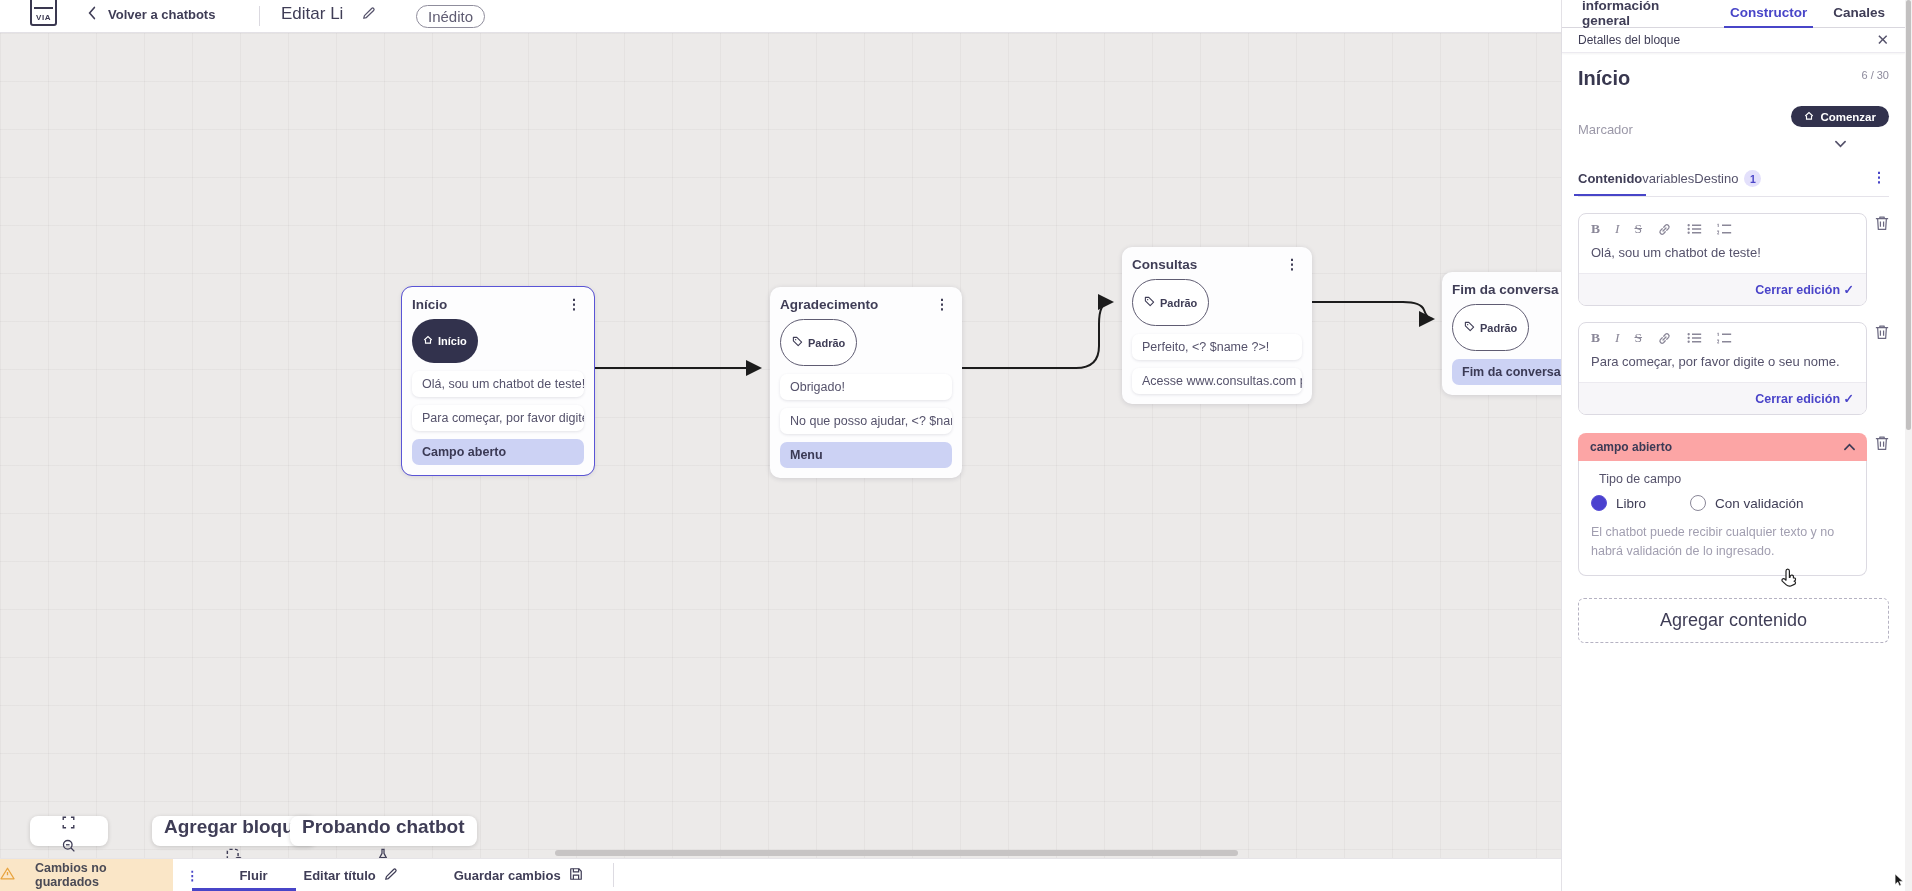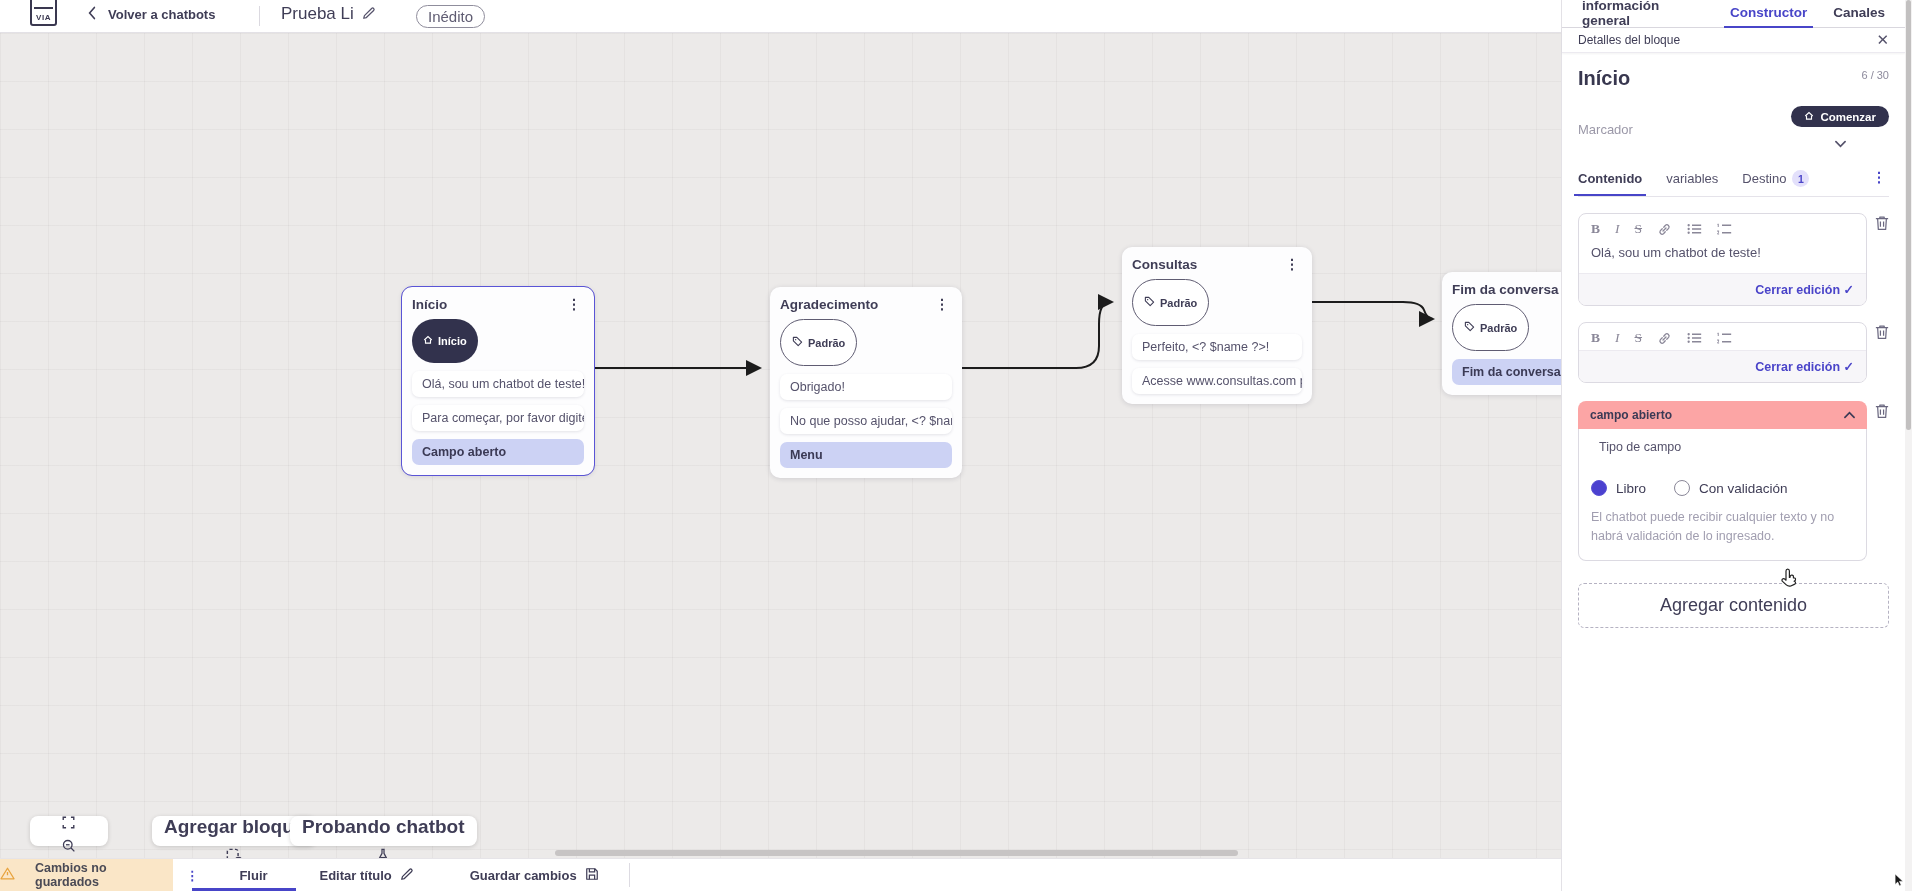--- a/index.html
+++ b/index.html
@@ -47,80 +47,80 @@
   .drawer-head { height:25px; display:flex; align-items:center; justify-content:space-between; padding:0 16px; font-size:12px; color:#3f3d56; border-bottom:1px solid #eceaf0; box-shadow:0 1px 2px rgba(0,0,0,.05); }
   .close-x { font-size:15px; color:#55526b; cursor:pointer; }
   .panel-body { padding:14px 16px 0; }
   .title-row { display:flex; justify-content:space-between; align-items:flex-start; }
   .block-name { font-size:20px; font-weight:600; color:#38374f; }
   .char-counter { font-size:11px; color:#8d8a9c; margin-top:2px; }
   .marker-row { display:flex; justify-content:space-between; align-items:center; margin-top:16px; }
   .marker-label { font-size:13px; color:#9b98a8; }
   .marker-right { display:flex; align-items:center; gap:7px;flex-direction:column; }
   .marker-pill { display:inline-flex; align-items:center; gap:6px; background:#32324d; color:#fff; font-size:11.5px; font-weight:bold; border-radius:999px; padding:4.5px 13px; cursor:pointer; }
-  .tabs2 { display:flex; align-items:center; gap:24px; margin-top:14px; border-bottom:1px solid #e5e3ea; font-size:13px; color:#55526b; }
+  .tabs2 { display:flex; align-items:center; margin-top:14px; border-bottom:1px solid #e5e3ea; font-size:13px; color:#55526b; }
   .tabs2 .t { padding:4px 0 9px; cursor:pointer; position:relative; display:flex; align-items:center; gap:6px; }
   .tabs2 .t.active { color:#3f3d56; font-weight:bold; }
   .tabs2 .t.active::after { content:""; position:absolute; left:-4px; right:-4px; bottom:-1px; height:2.5px; background:#4845c8; }
   .count-badge { background:#e3e0fb; color:#4c46c8; font-size:10.5px; font-weight:bold; width:17px; height:17px; border-radius:50%; display:flex; align-items:center; justify-content:center; }
   .tabs2 .kebab { margin-left:auto; color:#4845c8; padding-bottom:8px; }
 
   .editor-wrap { display:flex; gap:8px; margin-top:16px; align-items:flex-start; }
   .editor { flex:1; border:1px solid #dcdae2; border-radius:8px; background:#fff; overflow:hidden; }
   .ed-toolbar { display:flex; align-items:center; gap:15px; padding:7px 12px 4px; color:#8a8798; font-size:13.5px; }
   .ed-toolbar .tbtn { cursor:pointer; display:inline-flex; align-items:center; font-family:"Liberation Serif",serif; }
   .ed-text { padding:2px 12px 10px; font-size:13px; color:#55526b; line-height:1.55; min-height:20px; outline:none; }
   .ed-footer { background:#f7f6f9; border-top:1px solid #eceaf0; padding:8px 12px; text-align:right; font-size:12.5px; font-weight:bold; color:#4a44c9; cursor:pointer; }
   .trash { color:#6b6880; cursor:pointer; margin-top:2px; }
 
   .field-wrap { display:flex; gap:8px; margin-top:18px; align-items:flex-start; }
   .field-card { flex:1; }
   .field-head { background:#fca5a5; border-radius:8px 8px 0 0; padding:7px 12px; display:flex; justify-content:space-between; align-items:center; font-size:12px; font-weight:bold; color:#3b3a55; cursor:pointer; }
   .field-body { border:1px solid #dcdae2; border-top:none; border-radius:0 0 8px 8px; padding:11px 12px 14px; background:#fff; }
   .type-label { font-size:12.5px; color:#55526b; padding-left:8px; }
-  .radio-row { display:flex; align-items:center; gap:28px; margin-top:26px; font-size:13.5px; color:#3f3d56; }
+  .radio-row { display:flex; align-items:center; gap:44px; margin-top:9px; font-size:13.5px; color:#3f3d56; }
   .radio-opt { display:flex; align-items:center; gap:9px; cursor:pointer; }
   .radio { width:16px; height:16px; border-radius:50%; border:1.5px solid #8a8798; background:#fff; }
   .radio.on { background:#4b41cf; border-color:#5b52d6; }
   .field-desc { margin-top:12px; font-size:12.5px; color:#a19eb0; line-height:1.5; }
 
   .add-content { margin-top:22px; border:1.5px dashed #b5b2c2; border-radius:6px; padding:11px; text-align:center; font-size:18px; color:#3f3d56; cursor:pointer; background:transparent; width:100%; }
 
   
   .vscroll { position:absolute; right:0; top:0; width:7px; height:891px; background:#f3f2f2; z-index:12; }
   .vscroll .thumb { position:absolute; top:0; left:1px; width:5px; height:430px; background:#c2c0c0; border-radius:3px; }
   .cursor-hand { position:absolute; left:1777px; top:567px; z-index:30; pointer-events:none; }
   .cursor-corner { position:absolute; left:1894px; top:873px; z-index:30; pointer-events:none; }
 
   
   .footbar { position:absolute; left:0; top:858px; width:1561px; height:33px; background:#fff; border-top:1px solid #e6e4e8; display:flex; align-items:stretch; z-index:7; font-size:12.5px; }
   .unsaved { width:173px; background:#fae6c7; display:flex; align-items:center; justify-content:center; gap:20px; font-weight:bold; color:#4a4a55; }
   .foot-kebab { display:flex; align-items:center; padding:0 13px; color:#4845c8; cursor:pointer; font-weight:bold; }
   .flow-tab { width:84px; display:flex; align-items:center; justify-content:center; color:#3f3d56; font-weight:600; font-size:13px; position:relative; cursor:pointer; }
   .flow-tab::after { content:""; position:absolute; left:-20px; right:0; bottom:0; height:3px; background:#4845c8; }
-  .foot-btn { display:flex; align-items:center; gap:8px; color:#3f3d56; font-weight:600; font-size:13px; padding:0 8px; margin-left:16px; cursor:pointer; }
+  .foot-btn { display:flex; align-items:center; gap:8px; color:#3f3d56; font-weight:600; font-size:13px; padding:0 8px; cursor:pointer; }
   .foot-div { width:1px; background:#dddbe2; margin:4px 0 4px 22px; }
 </style>
 </head>
 <body>
 
 <div class="page">
 
   <div class="topbar">
     <div class="logo">
         <span>VIA</span>
       </div>
     <div class="back">
       <span><svg width="8" height="14" viewBox="0 0 10 16">
             <path d="M8 1 2 8l6 7" fill="none" stroke="#3f3d56" stroke-width="2" stroke-linecap="round"></path>
           </svg></span>
       <span>Volver a chatbots</span>
     </div>
     <div class="tb-divider"></div>
-    <span class="bot-title">Prueba Li</span>
+    <span class="bot-title">Editar Li</span>
     <span class="tb-pencil pencil"><svg width="14" height="14" viewBox="0 0 16 16">
           <path d="M2 14l.8-3L11 2.8a1.6 1.6 0 0 1 2.3 2.3L5 13.2 2 14z" fill="none" stroke="#55526b" stroke-width="1.4" stroke-linejoin="round"></path>
         </svg></span>
     <span class="status-pill">Inédito</span>
   </div>
 
   <div class="canvas">
     <svg class="wires">
       <defs>
         <marker id="arr" markerWidth="9" markerHeight="9" refX="7" refY="4" orient="auto">
@@ -340,20 +340,21 @@
                   <path d="M6 2.5h11M6 7h11M6 11.5h11" stroke="#8a8798" stroke-width="1.6"></path>
                 </svg>
               </span>
             <span class="tbtn">
                 <svg width="15" height="12" viewBox="0 0 18 14">
                   <path d="M1.5 1v3.6M.6 1.4l.9-.5M.5 9.5h2M.5 13h2M.5 9.5c1.8-.2 2 1.6 0 3.4" stroke="#8a8798" stroke-width="1.1" fill="none"></path>
                   <path d="M6 2.5h11M6 11.5h11" stroke="#8a8798" stroke-width="1.6"></path>
                 </svg>
               </span>
           </div>
+          <div class="ed-text">Para começar, por favor digite o seu nome.</div>
           <div class="ed-footer"><span>Cerrar edición</span> ✓</div>
         </div>
         <span class="trash"><svg width="14" height="16" viewBox="0 0 16 18">
               <path d="M1 4h14M5.5 4V2.2h5V4M3 4l.8 12.3h8.4L13 4M6.2 7.2v6M9.8 7.2v6" stroke="#6b6880" stroke-width="1.4" fill="none" stroke-linejoin="round"></path>
             </svg></span>
       </div>
 
       
       <div class="field-wrap">
         <div class="field-card">

